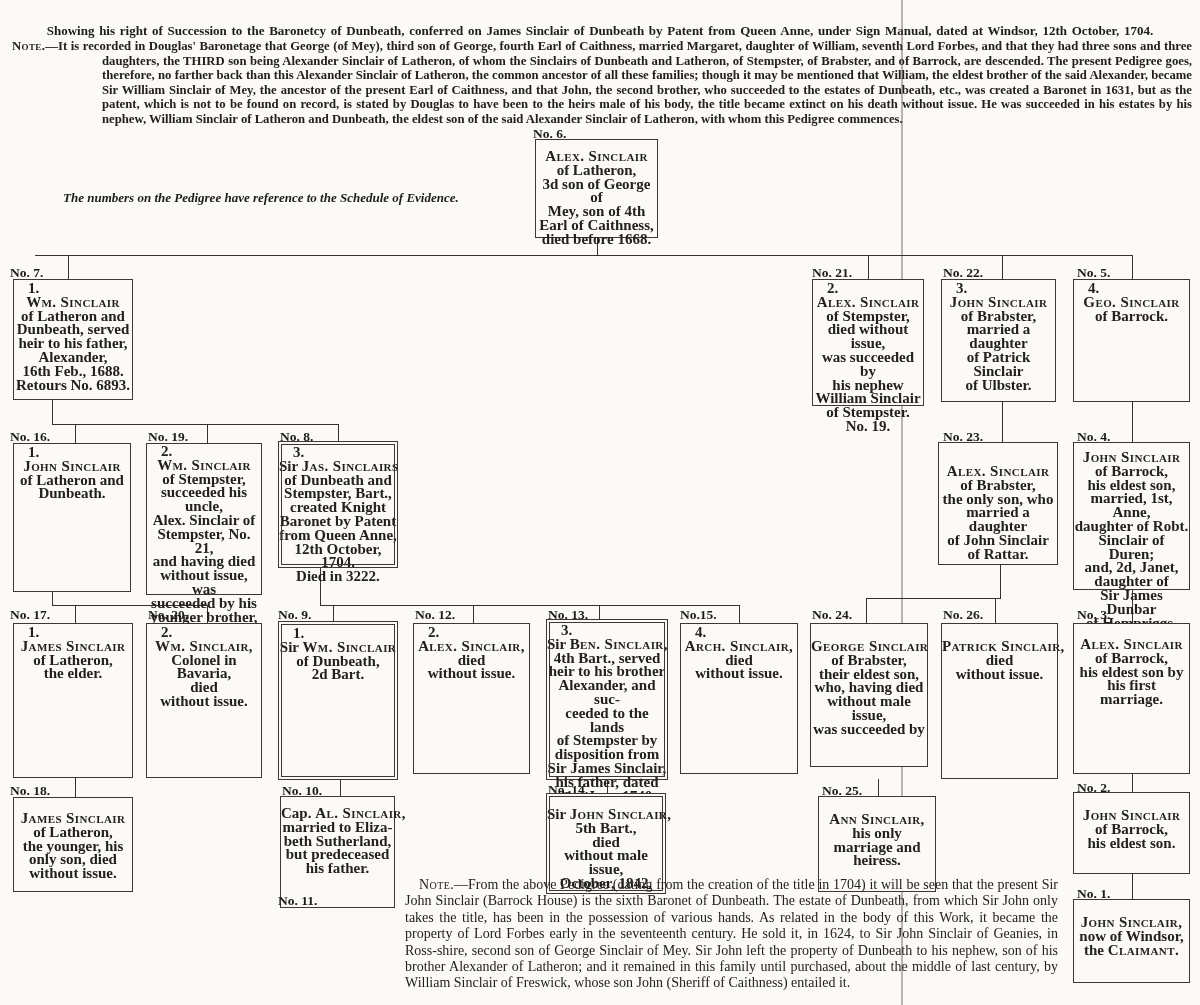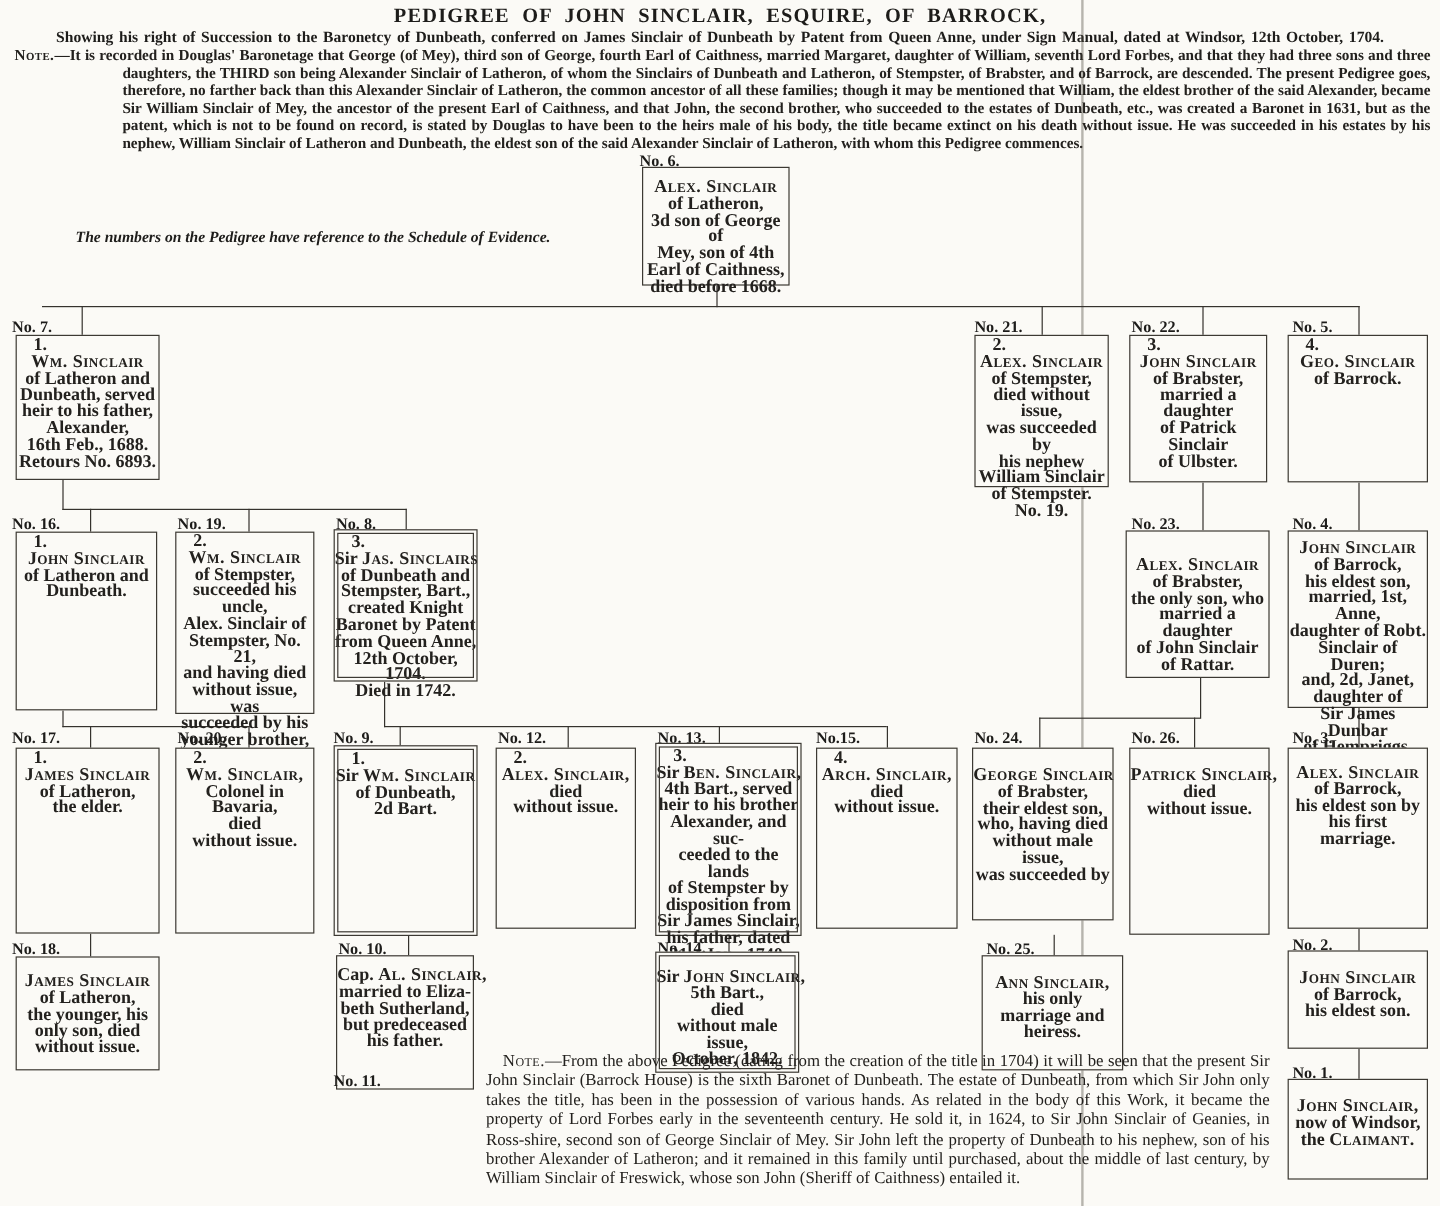--- a/index.html
+++ b/index.html
@@ -54,21 +54,20 @@
     position:absolute;left:405px;top:877px;width:653px;
     font-size:14px;line-height:16.4px;text-align:justify;
     text-indent:14px;font-weight:normal;color:#23211e;
   }
 </style>
 </head>
 <body>
 
 <div class="sheet">
 
-  <div class="title">PEDIGREE OF JOHN SINCLAIR, ESQUIRE, OF BARROCK,</div>
   <div class="subtitle">Showing his right of Succession to the Baronetcy of Dunbeath, conferred on James Sinclair of Dunbeath by Patent from Queen Anne, under Sign Manual, dated at Windsor, 12th October, 1704.</div>
   <div class="topnote"><span class="sc">Note.</span><span>—It is recorded in Douglas' Baronetage that George (of Mey), third son of George, fourth Earl of Caithness, married Margaret, daughter of William, seventh Lord Forbes, and that they had three sons and three daughters, the THIRD son being Alexander Sinclair of Latheron, of whom the Sinclairs of Dunbeath and Latheron, of Stempster, of Brabster, and of Barrock, are descended.  The present Pedigree goes, therefore, no farther back than this Alexander Sinclair of Latheron, the common ancestor of all these families; though it may be mentioned that William, the eldest brother of the said Alexander, became Sir William Sinclair of Mey, the ancestor of the present Earl of Caithness, and that John, the second brother, who succeeded to the estates of Dunbeath, etc., was created a Baronet in 1631, but as the patent, which is not to be found on record, is stated by Douglas to have been to the heirs male of his body, the title became extinct on his death without issue.  He was succeeded in his estates by his nephew, William Sinclair of Latheron and Dunbeath, the eldest son of the said Alexander Sinclair of Latheron, with whom this Pedigree commences.</span></div>
   <div class="caption">The numbers on the Pedigree have reference to the Schedule of Evidence.</div>
 
   <div class="artifact"></div>
 
   <div class="ln" style="left:597px;top:238px;width:1px;height:18px"></div>
   <div class="ln" style="left:35px;top:255px;width:1098px;height:1px"></div>
   <div class="ln" style="left:68px;top:255px;width:1px;height:25px"></div>
   <div class="ln" style="left:868px;top:255px;width:1px;height:25px"></div>
@@ -197,21 +196,21 @@
   <div class="pbox double" style="left:278px;top:441px;width:120px;height:127px;padding-top:4px">
     <div class="seq">3.</div>
     <div class="bname"><span>Sir </span><span class="sc">Jas. Sinclairs</span></div>
     <div>
         <div>of Dunbeath and</div>
         <div>Stempster, Bart.,</div>
         <div>created Knight</div>
         <div>Baronet by Patent</div>
         <div>from Queen Anne,</div>
         <div>12th October, 1704.</div>
-        <div>Died in 1742.</div>
+        <div>Died in 3222.</div>
       </div>
   </div>
 
   <div class="plabel" style="left:943px;top:429px">No. 23.</div>
   <div class="pbox" style="left:938px;top:442px;width:120px;height:123px;padding-top:22px">
     <div class="bname"><span class="sc">Alex. Sinclair</span></div>
     <div>
         <div>of Brabster,</div>
         <div>the only son, who</div>
         <div>married a daughter</div>

